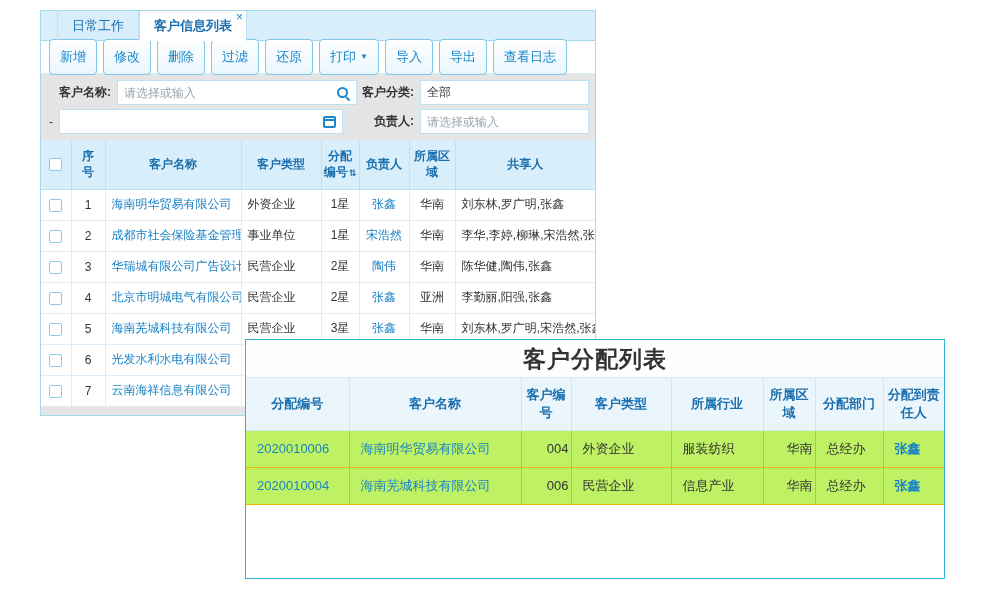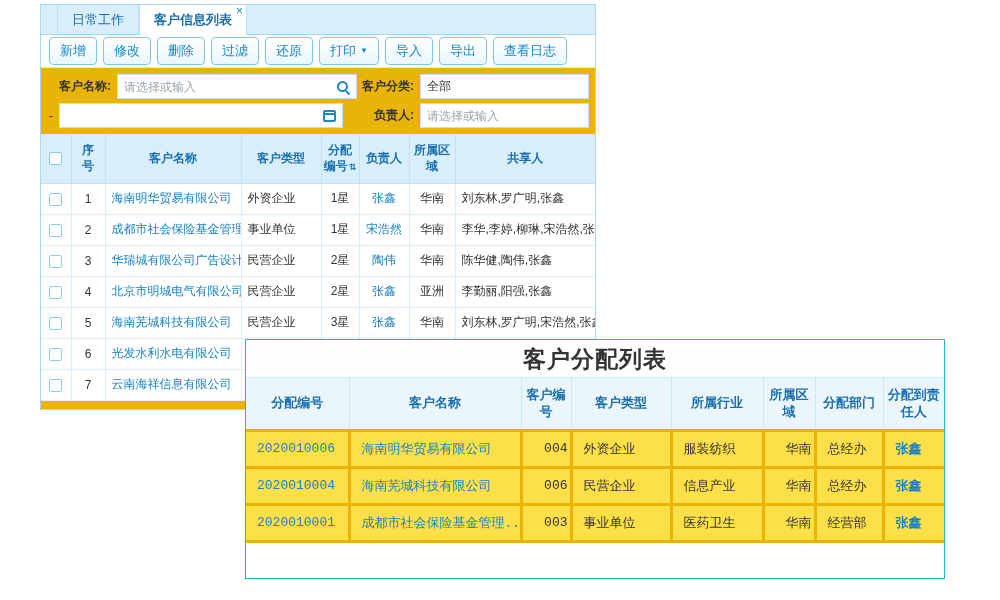--- a/index.html
+++ b/index.html
@@ -8,34 +8,34 @@
     --table-border:#bfe2f3; --row-border:#ddeefa; --button-border:#7fc6e8;
     --allocation-border:#2cb6d3; --allocation-header-bg:#eaf5fc;
     --text-dark:#333333; --placeholder-gray:#9aa5ad;
   }
   *{margin:0;padding:0;box-sizing:border-box;}
   html,body{width:1000px;height:600px;background:#fff;overflow:hidden;
     font-family:"Liberation Sans","DejaVu Sans",sans-serif;}
   .page{position:relative;width:1000px;height:600px;background:#fff;}
 
   
-  .panel-customer{position:absolute;left:40px;top:4px;width:556px;height:406px;
-    background:#eab308;border:1px solid var(--panel-border);z-index:1;}
+  .panel-customer{position:absolute;left:40px;top:10px;width:556px;height:406px;
+    background:#e5e5e5;border:1px solid var(--panel-border);z-index:1;}
   .tabbar{height:30px;background:var(--tabbar-bg);border-bottom:1px solid var(--panel-border);
     display:flex;align-items:stretch;padding-left:16px;}
   .tab{display:flex;align-items:center;padding:0 14px;font-size:13px;
     color:var(--header-text-blue);border-left:1px solid #bfdff2;border-right:1px solid #bfdff2;
     position:relative;cursor:default;}
   .tab.active{background:#fff;font-weight:bold;margin-bottom:-1px;}
   .tab-close{position:absolute;top:0;right:3px;font-size:12px;line-height:12px;
     color:var(--accent-blue);font-weight:normal;cursor:pointer;}
 
   .toolbar{height:33px;display:flex;align-items:center;gap:6px;padding:0 8px;
     border-bottom:1px solid #d9edf8;background:#fff;}
-  .tbtn{height:28px;padding:0 10px;font-size:13px;color:var(--accent-blue);
+  .tbtn{height:36px;padding:0 10px;font-size:13px;color:var(--accent-blue);
     background:linear-gradient(#ffffff,#e9f6fd);border:1px solid var(--button-border);
     border-radius:4px;font-family:inherit;display:inline-flex;align-items:center;gap:4px;
     white-space:nowrap;cursor:pointer;}
   .caret{font-size:8px;line-height:1;}
 
   .filters{padding:4px 6px;border-bottom:1px solid #d9edf8;}
   .frow{display:flex;align-items:center;height:29px;}
   .fleft{width:330px;display:flex;align-items:center;}
   .flabel{font-size:12px;font-weight:bold;color:var(--text-dark);margin:0 6px 0 12px;white-space:nowrap;}
   .flabel2{width:64px;text-align:right;font-size:12px;font-weight:bold;color:var(--text-dark);
@@ -74,21 +74,21 @@
   
   .panel-allocation{position:absolute;left:245px;top:339px;width:700px;height:240px;
     background:#fff;border:1px solid var(--allocation-border);z-index:10;}
   .alloc-title{height:38px;line-height:38px;text-align:center;font-size:23px;font-weight:bold;
     color:var(--text-dark);letter-spacing:1px;border-bottom:1px solid #d2eaf6;background:#fdfeff;}
   table.grid2{width:100%;border-collapse:collapse;table-layout:fixed;}
   .grid2 th{background:var(--allocation-header-bg);color:var(--header-text-blue);font-size:13px;
     font-weight:bold;text-align:center;height:52px;padding:2px 4px;line-height:1.35;
     border:1px solid #cde8f5;border-top:none;}
   .grid2 td{font-size:13px;color:var(--text-dark);height:37px;padding:0 11px;
-    border:3px solid #eab308;white-space:nowrap;overflow:hidden;background:#fde047;font-family:Liberation Mono, monospace;}
+    border:1px solid #eab308;white-space:nowrap;overflow:hidden;background:#bef264;}
   .grid2 th:first-child,.grid2 td:first-child{border-left:none;}
   .grid2 th:last-child,.grid2 td:last-child{border-right:none;}
   .grid2 td.center{text-align:right;padding:0 2px;}
   .bold{font-weight:bold;}
 </style>
 </head>
 <body>
 
 <div class="page">
 
@@ -285,27 +285,17 @@
         <tr>
           <td><span class="link">2020010004</span></td>
           <td><span class="link">海南芜城科技有限公司</span></td>
           <td class="center">006</td>
           <td>民营企业</td>
           <td>信息产业</td>
           <td class="center">华南</td>
           <td>总经办</td>
           <td><span class="link bold">张鑫</span></td>
         </tr>
-        <tr>
-          <td><span class="link">2020010001</span></td>
-          <td><span class="link">成都市社会保险基金管理...</span></td>
-          <td class="center">003</td>
-          <td>事业单位</td>
-          <td>医药卫生</td>
-          <td class="center">华南</td>
-          <td>经营部</td>
-          <td><span class="link bold">张鑫</span></td>
-        </tr>
       </tbody>
     </table>
   </section>
 
 </div>
 
 </body></html>

